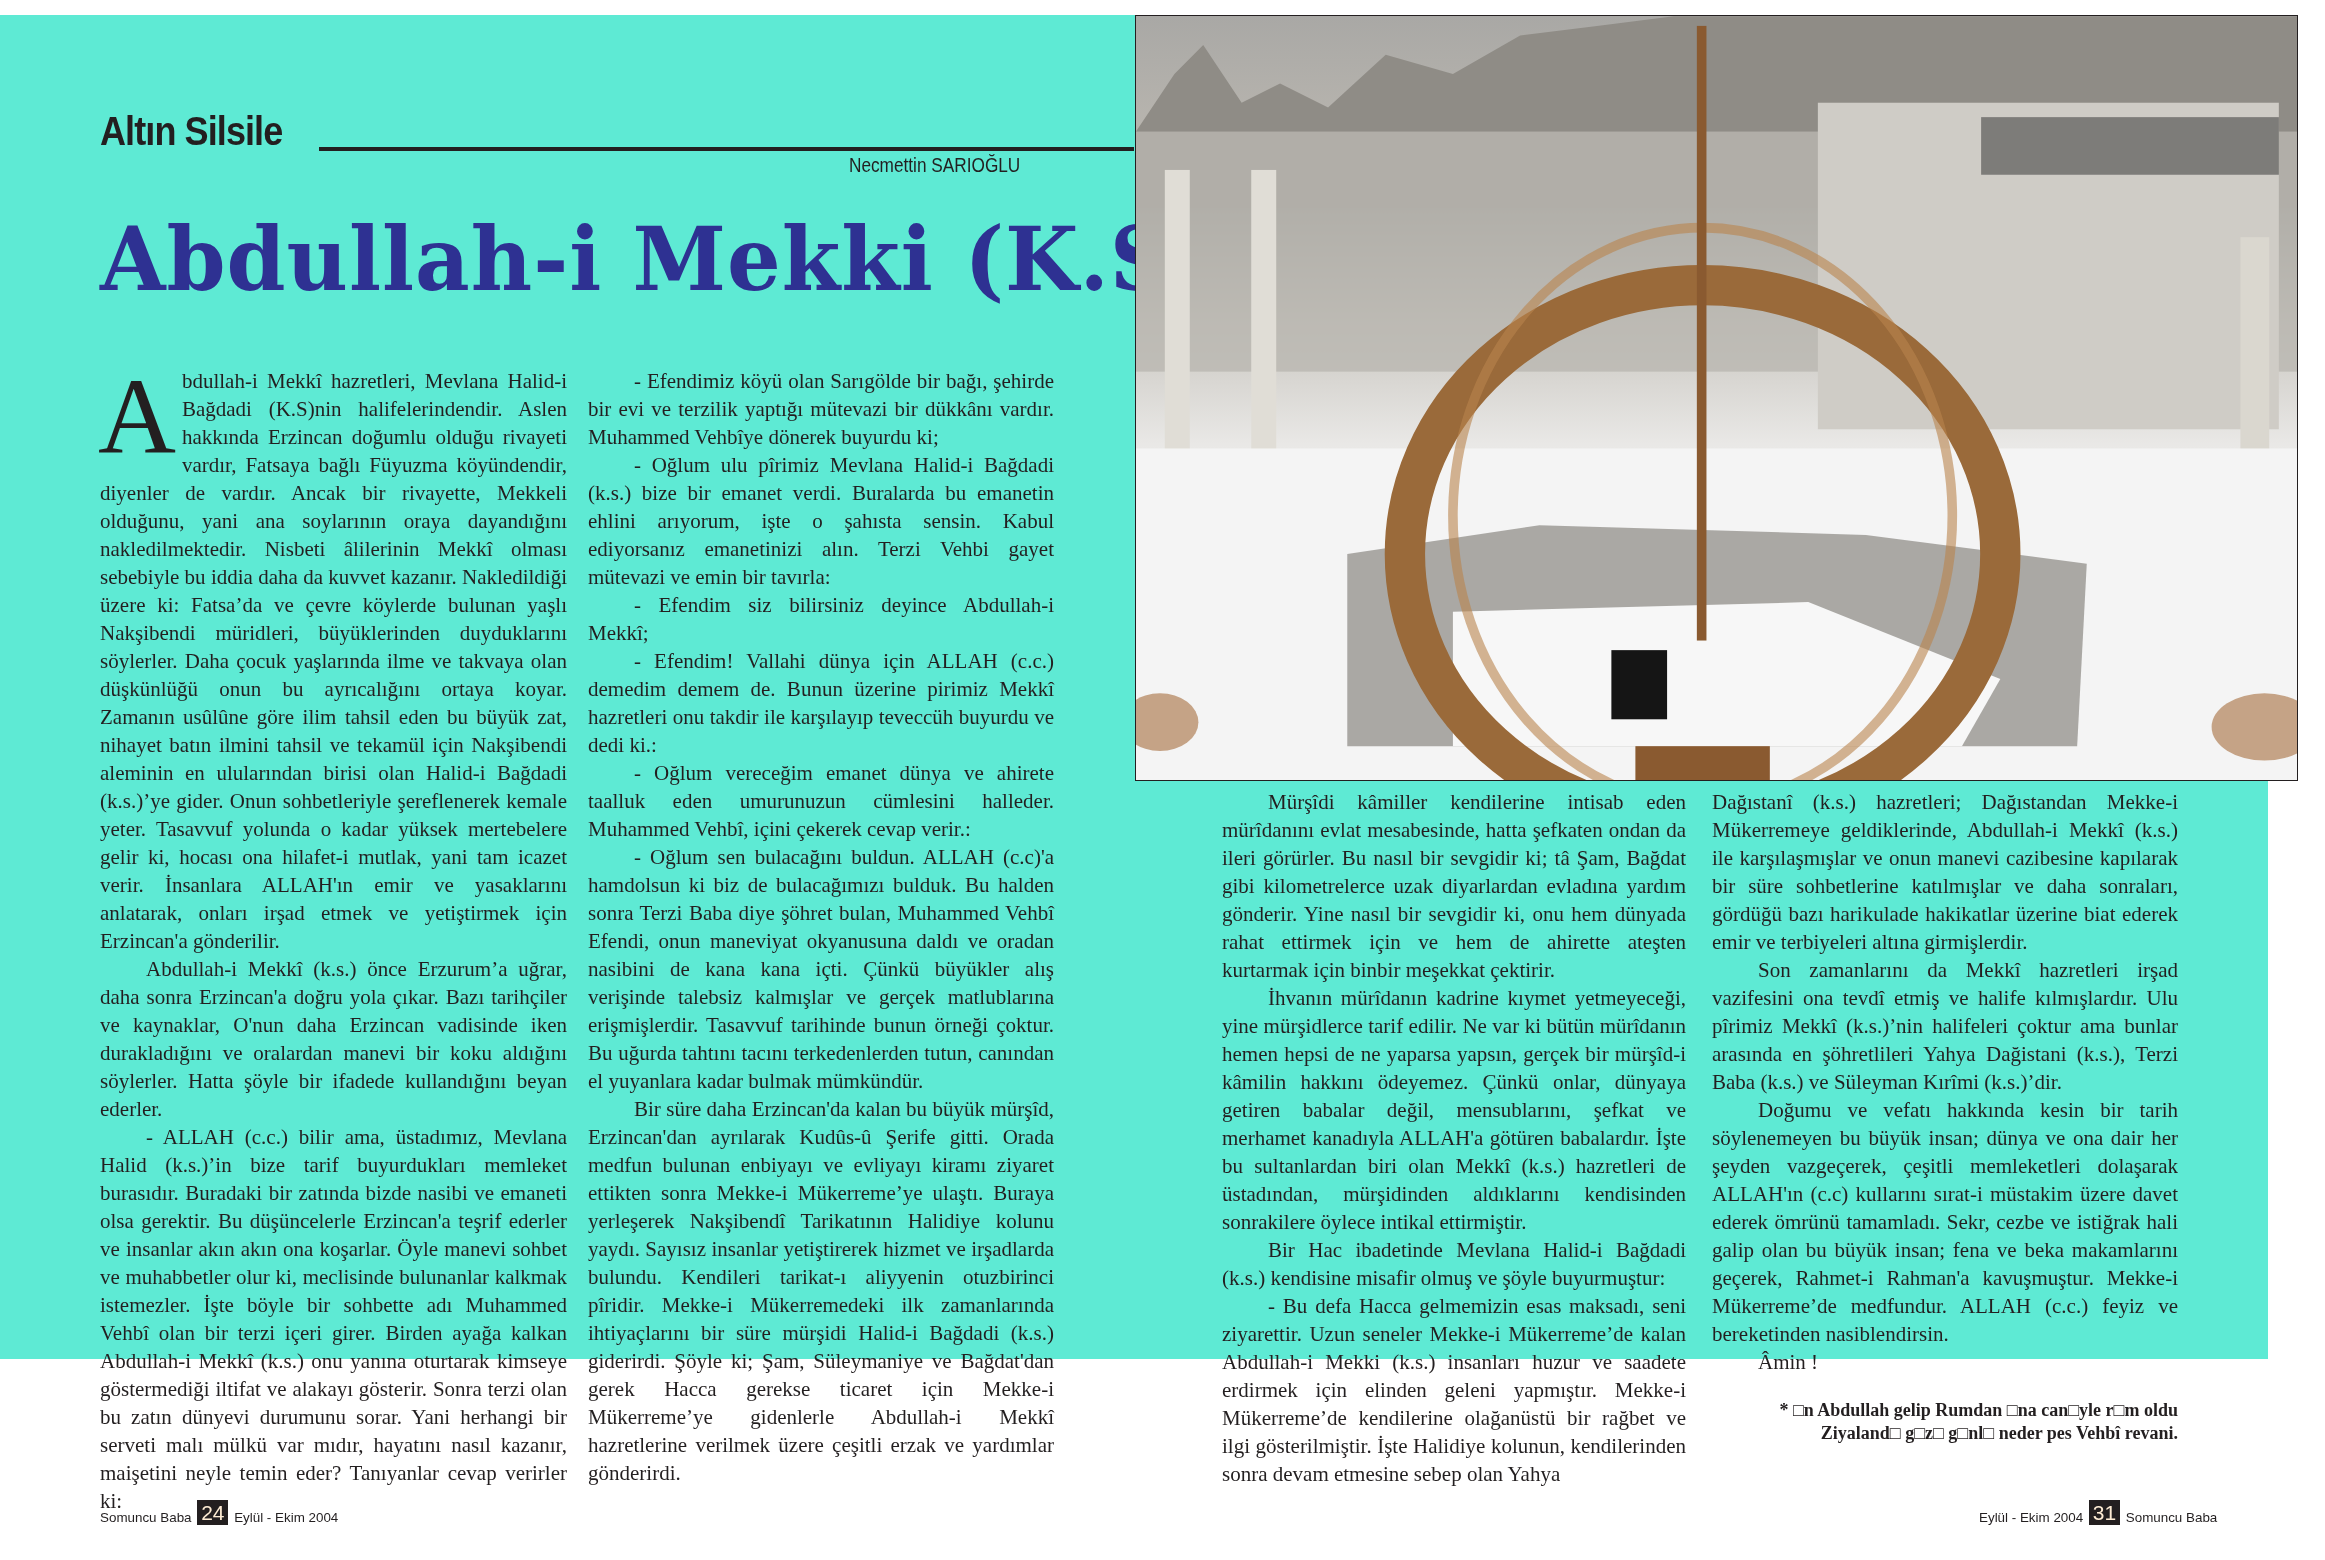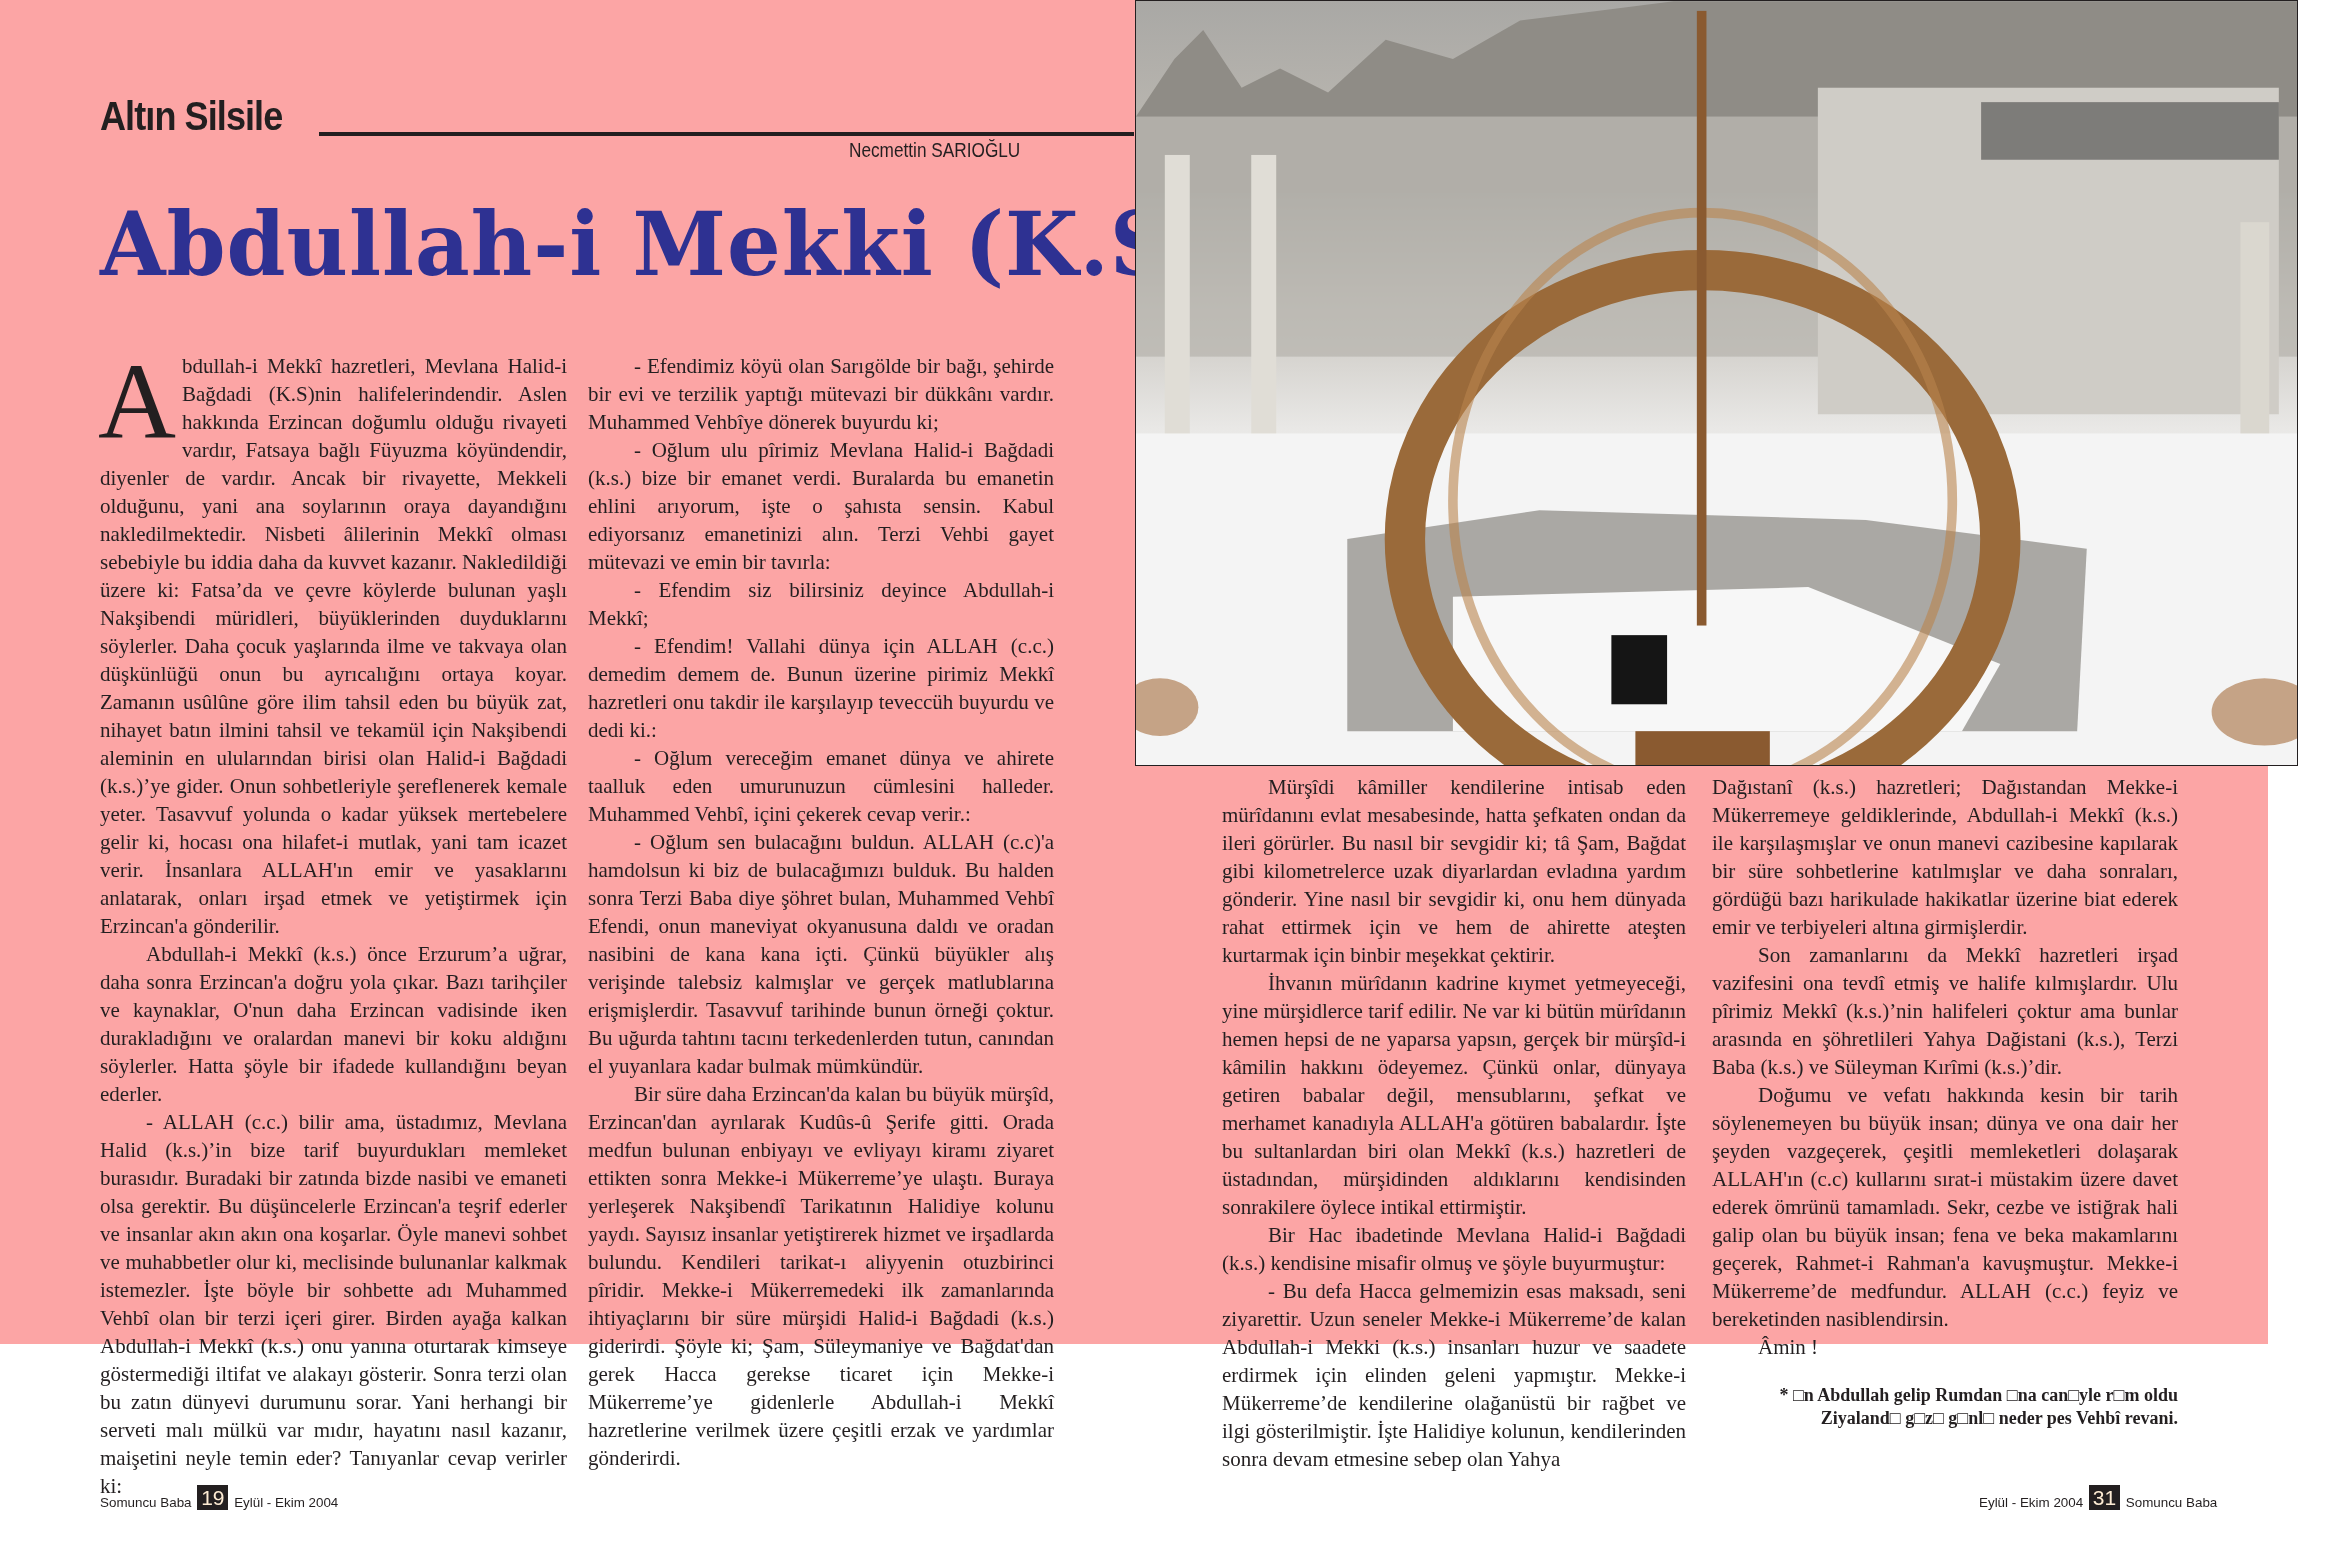--- a/index.html
+++ b/index.html
@@ -1,17 +1,17 @@
 <!DOCTYPE html>
 <html><head>
 <meta charset="utf-8">
 <style>
   html,body{margin:0;padding:0;}
   body{width:2326px;height:1560px;position:relative;background:#ffffff;overflow:hidden;}
-  .page{position:absolute;top:0;left:0;width:2268px;height:1344px;background:#fca5a5;}
+  .page{position:absolute;top:15px;left:0;width:2268px;height:1344px;background:#5eead4;}
   .section-label{position:absolute;left:100px;top:94px;font-family:"Liberation Sans",sans-serif;font-weight:bold;font-size:40px;color:#231f20;letter-spacing:-1px;transform:scaleX(0.9);transform-origin:left;}
   .rule{position:absolute;left:319px;top:132px;width:815px;height:3.8px;background:#231f20;}
   .author{position:absolute;left:849px;top:138px;font-family:"Liberation Sans",sans-serif;font-size:21px;color:#231f20;transform:scaleX(0.82);transform-origin:left;}
   .title{position:absolute;left:100px;top:192px;font-family:"DejaVu Serif",serif;font-weight:bold;font-size:88px;color:#2e3192;letter-spacing:1px;transform:scaleX(0.96);transform-origin:left;white-space:nowrap;}
   .col{position:absolute;font-family:"Liberation Serif",serif;font-size:21px;line-height:28px;color:#231f20;text-align:justify;}
   .col p{margin:0;}
   .col p.ind{text-indent:46px;}
   .c1{left:100px;top:352px;width:467px;}
   .c2{left:588px;top:352px;width:466px;}
   .c3{left:1222px;top:773px;width:464px;}
@@ -82,21 +82,21 @@
   <div class="col c4">
     <p>Dağıstanî (k.s.) hazretleri; Dağıstandan Mekke-i Mükerremeye geldiklerinde, Abdullah-i Mekkî (k.s.) ile karşılaşmışlar ve onun manevi cazibesine kapılarak bir süre sohbetlerine katılmışlar ve daha sonraları, gördüğü bazı harikulade hakikatlar üzerine biat ederek emir ve terbiyeleri altına girmişlerdir.</p>
     <p class="ind">Son zamanlarını da Mekkî hazretleri irşad vazifesini ona tevdî etmiş ve halife kılmışlardır. Ulu pîrimiz Mekkî (k.s.)’nin halifeleri çoktur ama bunlar arasında en şöhretlileri Yahya Dağistani (k.s.), Terzi Baba (k.s.) ve Süleyman Kırîmi (k.s.)’dir.</p>
     <p class="ind">Doğumu ve vefatı hakkında kesin bir tarih söylenemeyen bu büyük insan; dünya ve ona dair her şeyden vazgeçerek, çeşitli memleketleri dolaşarak ALLAH'ın (c.c) kullarını sırat-i müstakim üzere davet ederek ömrünü tamamladı. Sekr, cezbe ve istiğrak hali galip olan bu büyük insan; fena ve beka makamlarını geçerek, Rahmet-i Rahman'a kavuşmuştur. Mekke-i Mükerreme’de medfundur. ALLAH (c.c.) feyiz ve bereketinden nasiblendirsin.</p>
     <p class="ind">Âmin !</p>
     <p class="poem"><span>* □n Abdullah gelip Rumdan □na can□yle r□m oldu</span><br><span>Ziyaland□ g□z□ g□nl□ neder pes Vehbî revani.</span></p>
   </div>
 
   <div class="footer f-left">
     <span>Somuncu Baba</span>
-    <span class="pnum">19</span>
+    <span class="pnum">24</span>
     <span>Eylül - Ekim 2004</span>
   </div>
 
   <div class="footer f-right">
     <span>Eylül - Ekim 2004</span>
     <span class="pnum">31</span>
     <span>Somuncu Baba</span>
   </div>
 
 </div>

